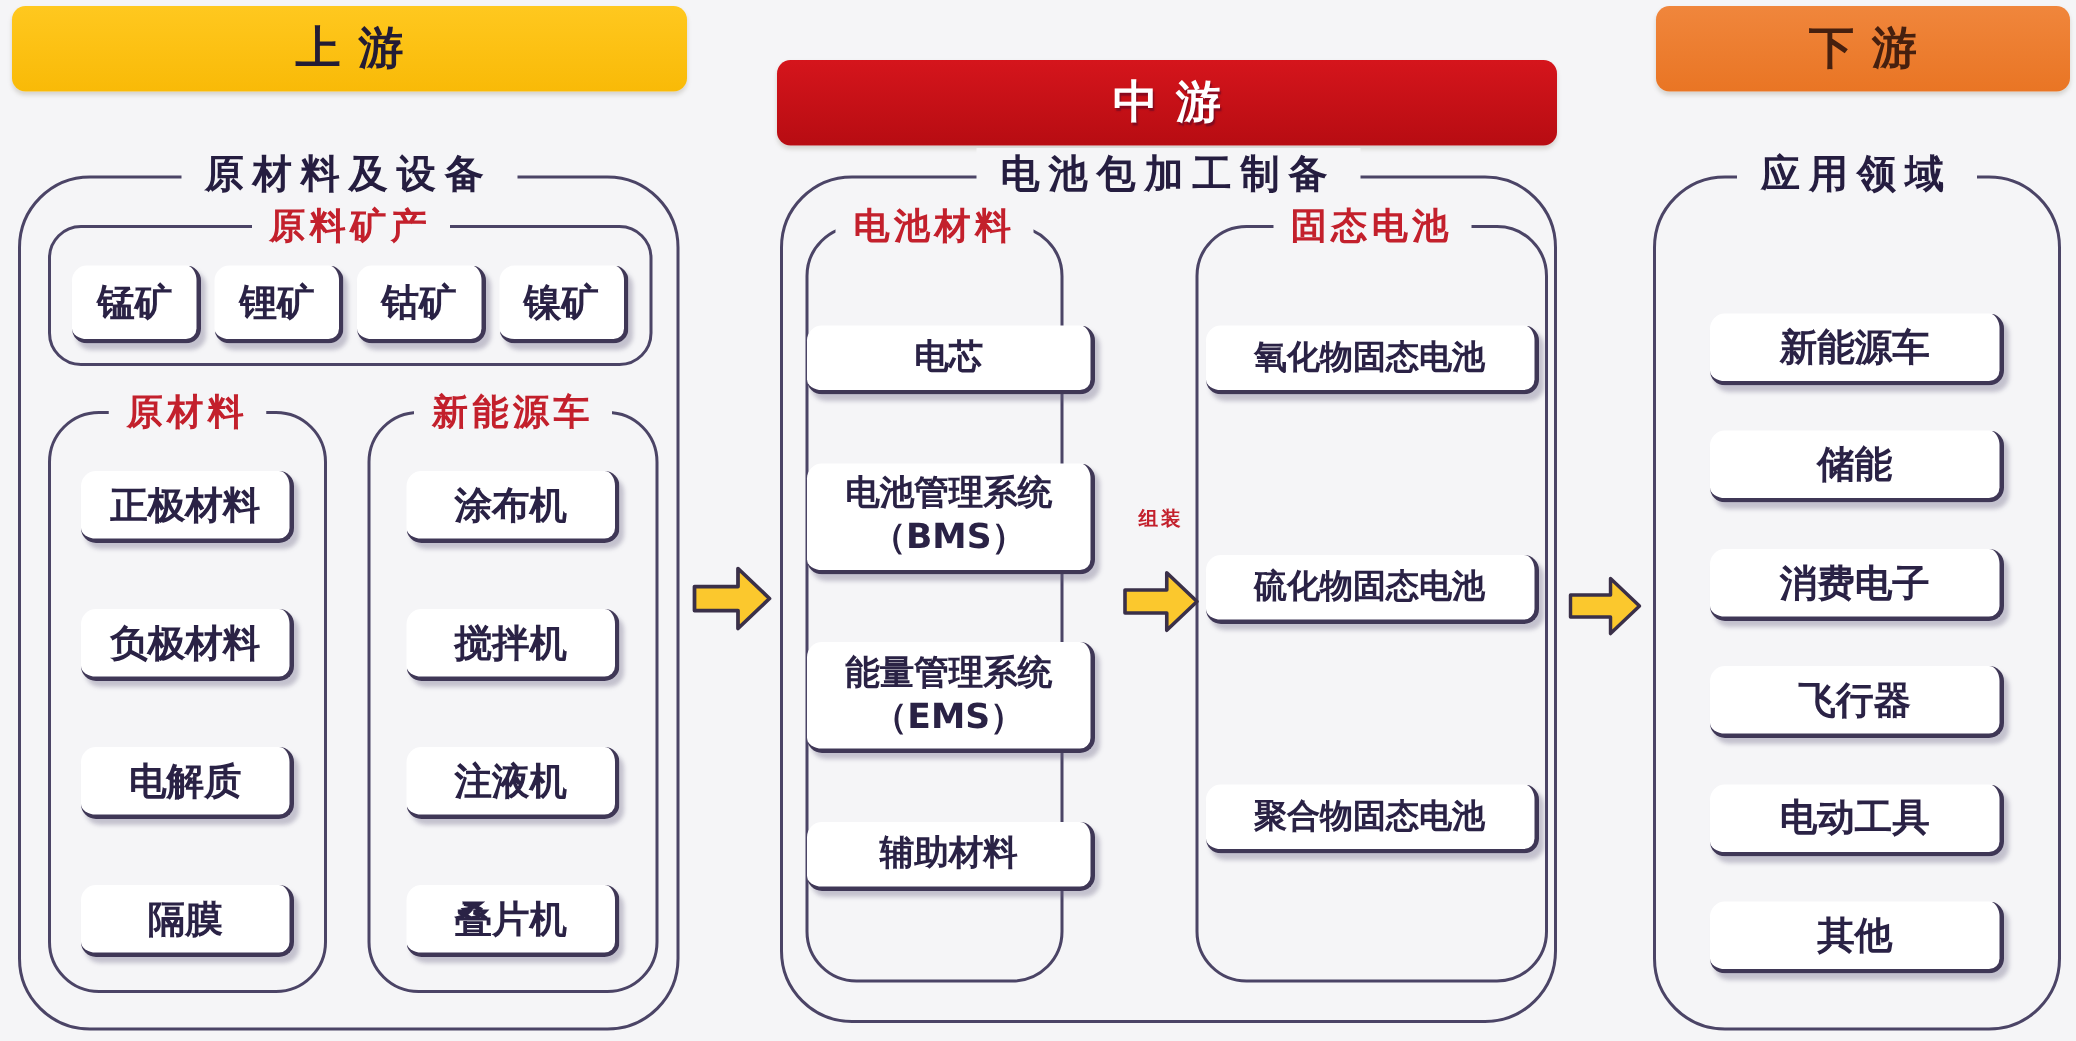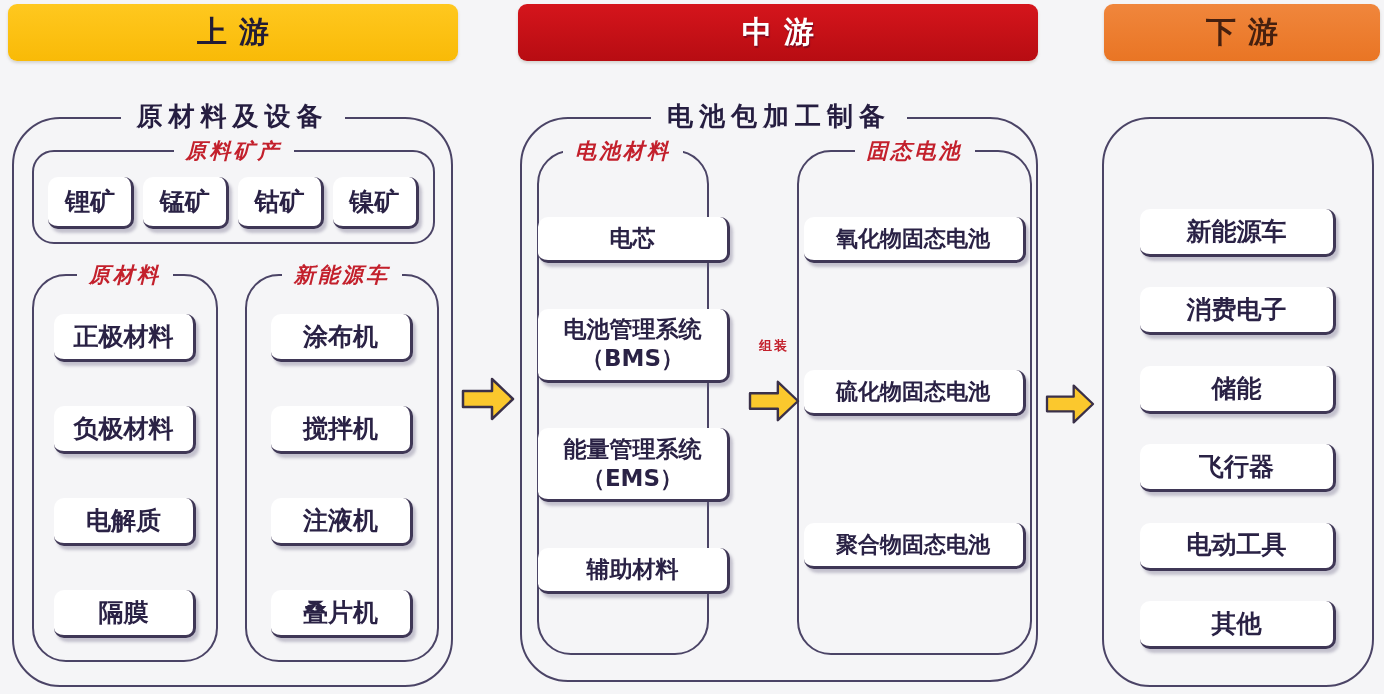--- a/index.html
+++ b/index.html
@@ -14,21 +14,21 @@
 
   
   .banner {
     position:absolute; top:4px; height:57px;
     border-radius:9px;
     display:flex; align-items:center; justify-content:center;
     font-size:30px; font-weight:bold; letter-spacing:12px; text-indent:12px;
     box-shadow:0 2px 3px rgba(120,110,90,.25);
   }
   .banner-up   { left:8px;    width:450px; color:#231c35; }
-  .banner-mid  { left:518px;  width:520px; color:#ffffff; text-shadow:1px 2px 1px rgba(80,8,40,.55); }
+  .banner-mid  { left:518px;  width:520px; color:#ffffff; text-shadow:1px 2px 1px rgba(80,8,40,.55);margin-top:36px; }
   .banner-down { left:1104px; width:276px; color:#46200f; }
 
   
   .group {
     position:absolute;
     border:2px solid #4b4466;
     border-radius:48px;
   }
   .group-up   { left:12px;   top:117px; width:441px; height:570px; }
   .group-mid  { left:520px;  top:117px; width:518px; height:565px; }
@@ -45,22 +45,22 @@
   
   .subbox {
     position:absolute;
     border:2px solid #4b4466;
     border-radius:34px;
   }
   .sub-title {
     position:absolute; top:0; left:50%;
     transform:translate(-50%,-55%);
     background:#f5f5f7; padding:0 12px;
-    font-size:21px; font-weight:bold; letter-spacing:3px;
-    color:#c3202c; white-space:nowrap;font-style:italic;
+    font-size:24px; font-weight:bold; letter-spacing:3px;
+    color:#c3202c; white-space:nowrap;
   }
 
   .minerals { left:18px; top:31px; width:403px; height:94px; border-radius:22px; }
   .raw      { left:18px;  top:155px; width:186px; height:388px; }
   .equip    { left:231px; top:155px; width:194px; height:388px; }
   .batmat   { left:15px;  top:31px; width:172px; height:505px;padding-left:22px; }
   .solid    { left:275px; top:31px; width:235px; height:505px; }
 
   .row {
     display:flex; height:100%;
@@ -111,22 +111,22 @@
 <div class="banner banner-up" style="background: linear-gradient(rgb(255, 200, 31), rgb(249, 186, 7));">上游</div>
 <div class="banner banner-mid" style="background: linear-gradient(rgb(213, 21, 28), rgb(183, 12, 18));">中游</div>
 <div class="banner banner-down" style="background: linear-gradient(rgb(240, 134, 60), rgb(233, 117, 36));">下游</div>
 
 <section class="group group-up">
   <div class="group-title">原材料及设备</div>
 
   <div class="subbox minerals">
     <div class="sub-title">原料矿产</div>
     <div class="row">
+      <div class="card card-mineral">锰矿</div>
       <div class="card card-mineral">锂矿</div>
-      <div class="card card-mineral">锰矿</div>
       <div class="card card-mineral">钴矿</div>
       <div class="card card-mineral">镍矿</div>
     </div>
   </div>
 
   <div class="subbox raw">
     <div class="sub-title">原材料</div>
     <div class="col">
       <div class="card card-raw">正极材料</div>
       <div class="card card-raw">负极材料</div>
@@ -165,24 +165,25 @@
     <div class="sub-title">固态电池</div>
     <div class="col">
       <div class="card card-solid">氧化物固态电池</div>
       <div class="card card-solid">硫化物固态电池</div>
       <div class="card card-solid">聚合物固态电池</div>
     </div>
   </div>
 </section>
 
 <section class="group group-down">
+  <div class="group-title">应用领域</div>
   <div class="down-col">
     <div class="card card-down">新能源车</div>
+    <div class="card card-down">储能</div>
     <div class="card card-down">消费电子</div>
-    <div class="card card-down">储能</div>
     <div class="card card-down">飞行器</div>
     <div class="card card-down">电动工具</div>
     <div class="card card-down">其他</div>
   </div>
 </section>
 
 <svg class="big-arrow arrow-1" width="56" height="50" viewBox="0 0 56 50">
   <path d="M3,17 H32 V5 L53,25 L32,45 V33 H3 Z" fill="#fbc82d" stroke="#3a3049" stroke-width="2.5" stroke-linejoin="round"></path>
 </svg>
 

